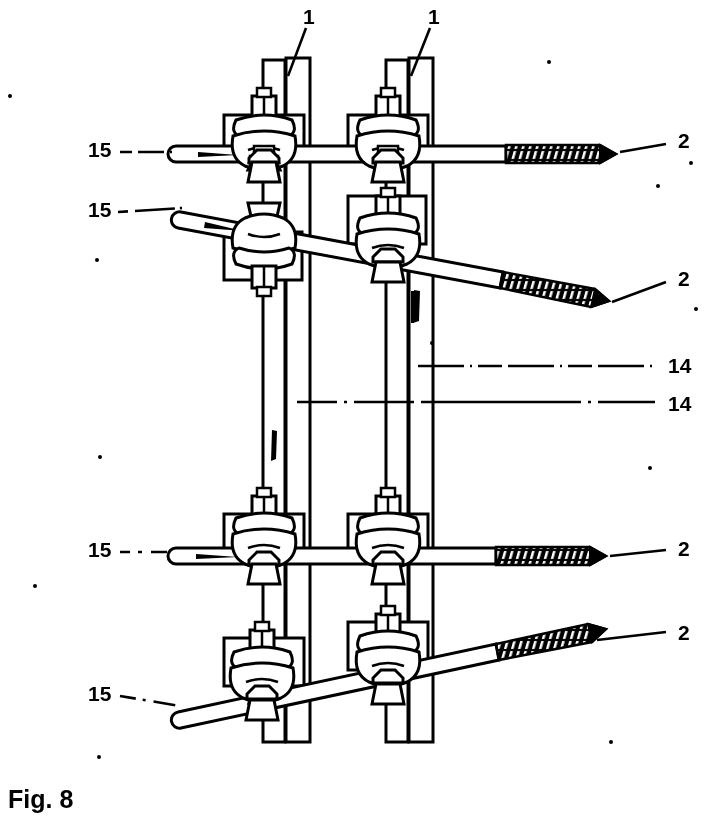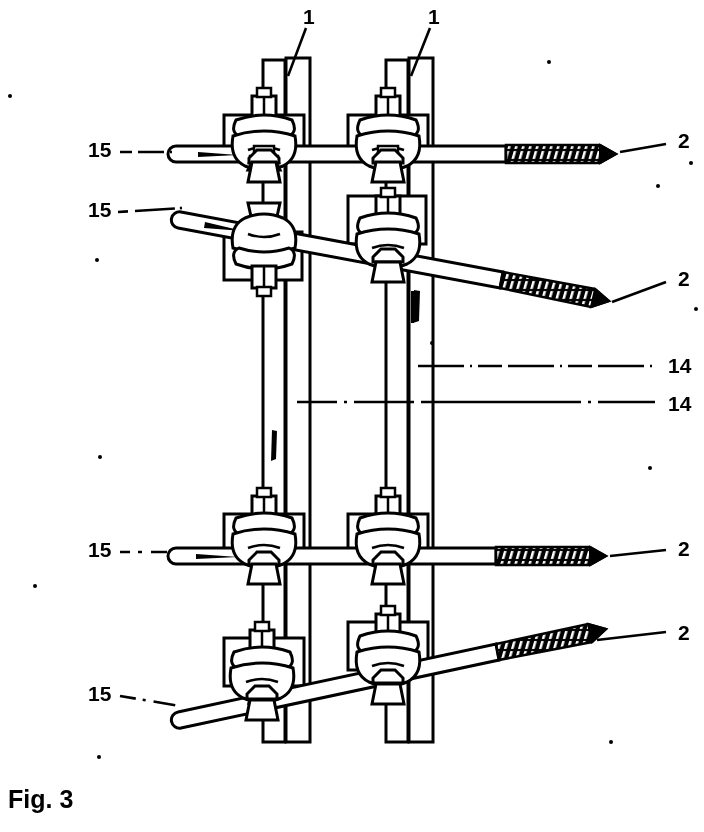--- a/index.html
+++ b/index.html
@@ -229,21 +229,21 @@
   <div class="lbl" style="left:678px;top:622px;">2</div>
 
   <div class="lbl" style="left:668px;top:355px;">14</div>
   <div class="lbl" style="left:668px;top:393px;">14</div>
 
   <div class="lbl" style="left:88px;top:139px;">15</div>
   <div class="lbl" style="left:88px;top:199px;">15</div>
   <div class="lbl" style="left:88px;top:539px;">15</div>
   <div class="lbl" style="left:88px;top:683px;">15</div>
 
-  <div class="figcap">Fig. 3</div>
+  <div class="figcap">Fig. 8</div>
 
   <div id="speck-layer">
       <div class="speck" style="left: 547px; top: 60px; width: 4px; height: 4px;"></div>
       <div class="speck" style="left: 8px; top: 94px; width: 4px; height: 4px;"></div>
       <div class="speck" style="left: 689px; top: 161px; width: 4px; height: 4px;"></div>
       <div class="speck" style="left: 656px; top: 184px; width: 4px; height: 4px;"></div>
       <div class="speck" style="left: 95px; top: 258px; width: 4px; height: 4px;"></div>
       <div class="speck" style="left: 694px; top: 307px; width: 4px; height: 4px;"></div>
       <div class="speck" style="left: 430px; top: 341px; width: 4px; height: 4px;"></div>
       <div class="speck" style="left: 98px; top: 455px; width: 4px; height: 4px;"></div>

